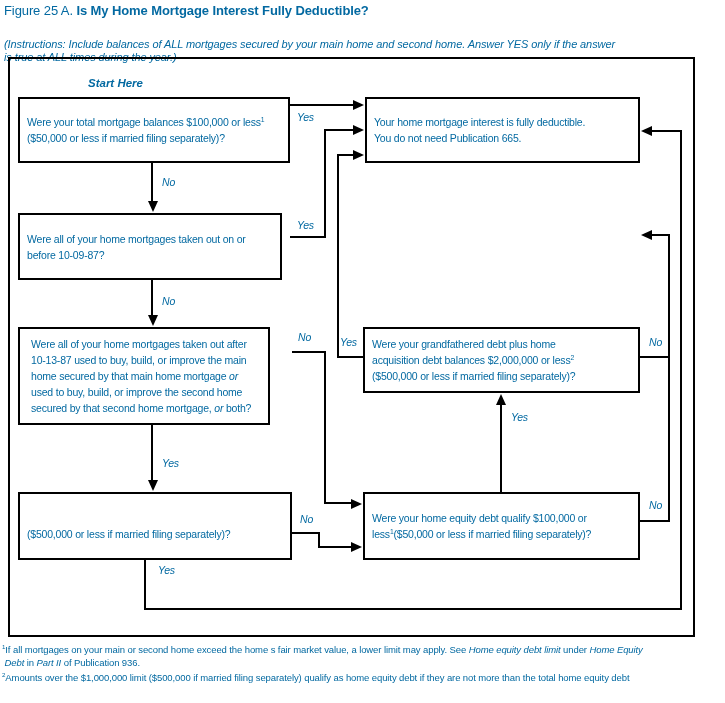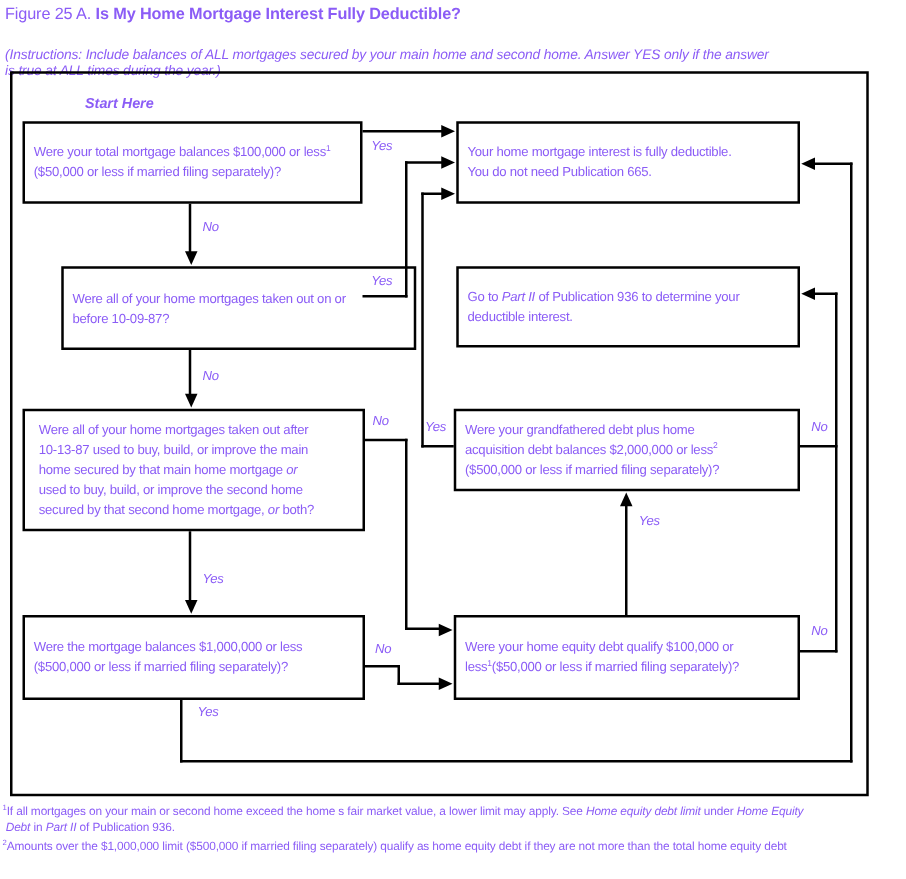--- a/index.html
+++ b/index.html
@@ -1,21 +1,21 @@
 <!DOCTYPE html>
 <html><head>
 <meta charset="utf-8">
 <style>
   html,body{margin:0;padding:0;background:#fff;}
-  #canvas{position:relative;width:725px;height:703px;background:#fff;color:#8b5cf6;
+  #canvas{position:relative;width:725px;height:703px;background:#fff;color:#0369a1;
           font-family:"Liberation Sans","DejaVu Sans",sans-serif;overflow:hidden;}
   .title{position:absolute;left:4px;top:3px;font-size:13px;letter-spacing:-0.1px;}
   .instr{position:absolute;left:4px;top:38px;font-size:11px;font-style:italic;line-height:13px;letter-spacing:-0.1px;}
   .frame{position:absolute;left:8px;top:57px;width:687px;height:580px;border:2px solid #000;box-sizing:border-box;}
-  .starthere{position:absolute;left:68px;top:77px;font-size:11.5px;font-weight:bold;font-style:italic;}
+  .starthere{position:absolute;left:88px;top:77px;font-size:11.5px;font-weight:bold;font-style:italic;}
   .box{position:absolute;border:2px solid #000;background:#fff;box-sizing:border-box;
        display:flex;align-items:center;font-size:10.5px;line-height:16px;letter-spacing:-0.2px;
        padding:0 2px 0 7px;}
   .box .txt{display:block;}
   sup{font-size:0.65em;line-height:0;}
   .line{position:absolute;background:#000;}
   .lbl{position:absolute;font-size:10.5px;font-style:italic;letter-spacing:-0.2px;}
   .arr{position:absolute;width:0;height:0;}
   .arr-r{border-top:5px solid transparent;border-bottom:5px solid transparent;border-left:11px solid #000;}
   .arr-l{border-top:5px solid transparent;border-bottom:5px solid transparent;border-right:11px solid #000;}
@@ -34,35 +34,32 @@
     <div>(Instructions: Include balances of ALL mortgages secured by your main home and second home. Answer YES only if the answer</div>
     <div>is true at ALL times during the year.)</div>
   </div>
 
   <div class="frame"></div>
   <div class="starthere">Start Here</div>
 
   <div class="box" style="left:18px;top:97px;width:272px;height:66px;">
     <span class="txt"><span>Were your total mortgage balances $100,000 or less</span><sup>1</sup><br><span>($50,000 or less if married filing separately)?</span></span>
   </div>
-  <div class="box" style="left:18px;top:213px;width:284px;height:67px;margin-left:31px;">
+  <div class="box" style="left:18px;top:213px;width:264px;height:67px;">
     <span class="txt"><span>Were all of your home mortgages taken out on or</span><br><span>before 10-09-87?</span></span>
   </div>
-  <div class="box" style="left:18px;top:327px;width:274px;height:98px;padding-left:11px;">
+  <div class="box" style="left:18px;top:327px;width:252px;height:98px;padding-left:11px;">
     <span class="txt"><span>Were all of your home mortgages taken out after</span><br><span>10-13-87 used to buy, build, or improve the main</span><br><span>home secured by that main home mortgage </span><span style="font-style: italic;">or</span><br><span>used to buy, build, or improve the second home</span><br><span>secured by that second home mortgage, </span><span style="font-style: italic;">or</span><span> both?</span></span>
   </div>
   <div class="box" style="left:18px;top:492px;width:274px;height:68px;">
-    <span class="txt"><span>Were the mortgage balances $1,000,000 or less</span><br><span>($500,000 or less if married filing separately)?</span></span>
+    <span class="txt"><br><span>($500,000 or less if married filing separately)?</span></span>
   </div>
 
   <div class="box" style="left:365px;top:97px;width:275px;height:66px;">
     <span class="txt"><span>Your home mortgage interest is fully deductible.</span><br><span>You do not need Publication 665.</span></span>
-  </div>
-  <div class="box" style="left:365px;top:213px;width:275px;height:65px;">
-    <span class="txt"><span>Go to </span><span style="font-style: italic;">Part II</span><span> of Publication 936 to determine your</span><br><span>deductible interest.</span></span>
   </div>
   <div class="box" style="left:363px;top:327px;width:277px;height:66px;">
     <span class="txt"><span>Were your grandfathered debt plus home</span><br><span>acquisition debt balances $2,000,000 or less</span><sup>2</sup><br><span>($500,000 or less if married filing separately)?</span></span>
   </div>
   <div class="box" style="left:363px;top:492px;width:277px;height:68px;">
     <span class="txt"><span>Were your home equity debt qualify $100,000 or</span><br><span>less</span><sup>1</sup><span>($50,000 or less if married filing separately)?</span></span>
   </div>
 
   <div class="line" style="left:290px;top:104px;width:64px;height:2px;"></div>
   <div class="arr arr-r" style="left:353px;top:100px;"></div>

